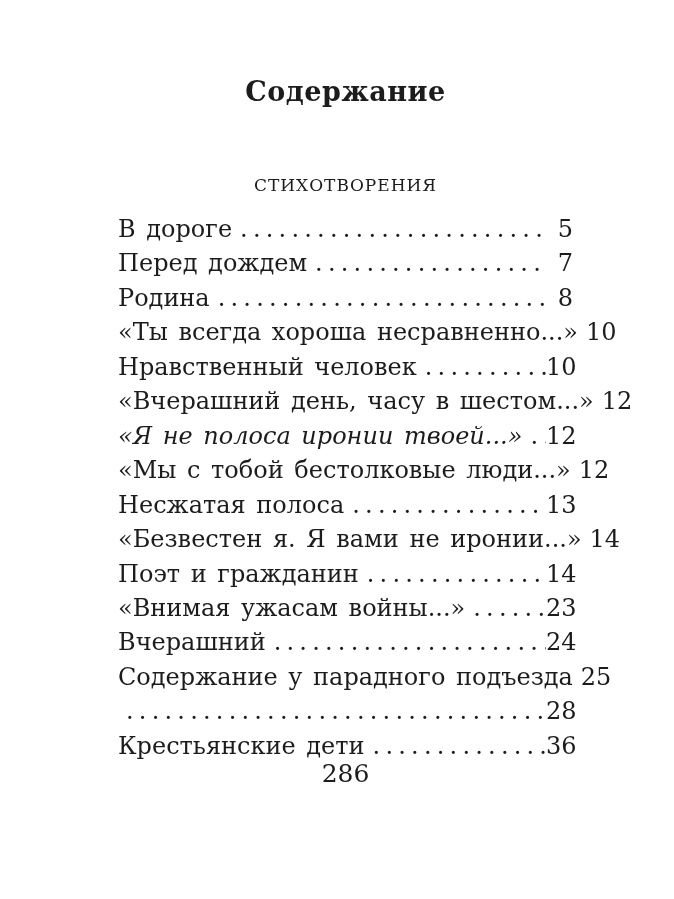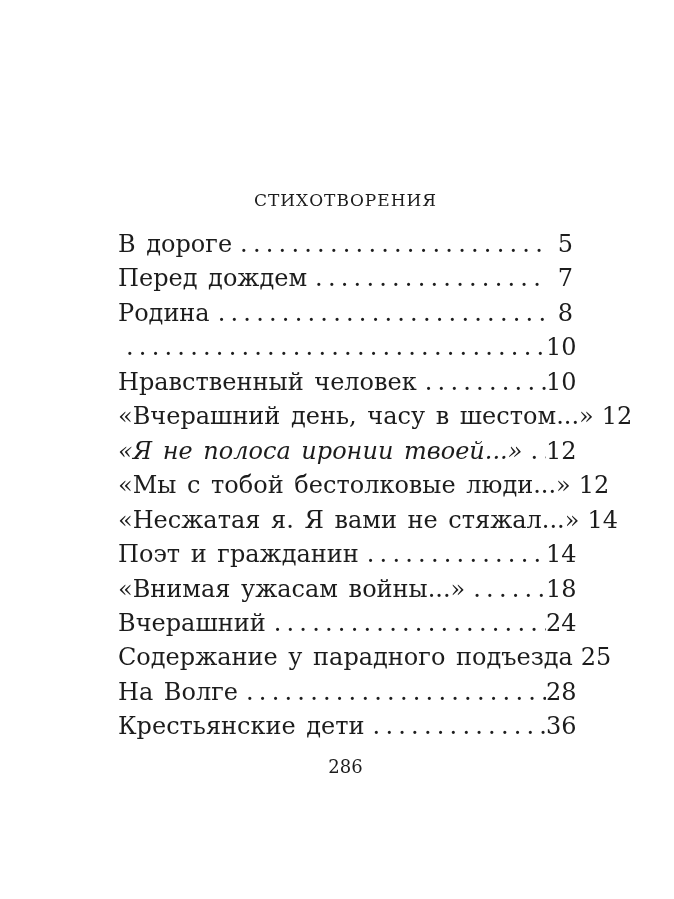--- a/index.html
+++ b/index.html
@@ -16,21 +16,21 @@
   }
   .title {
     margin: 0;
     text-align: center;
     font-size: 27px;
     line-height: 31px;
     font-weight: bold;
     letter-spacing: 0.5px;
   }
   .section-heading {
-    margin: 113px 0 0 0;
+    margin: 67px 0 0 0;
     text-align: center;
     font-size: 17px;
     line-height: 22px;
     font-weight: normal;
     letter-spacing: 1px;
   }
   .toc { margin-top: 16px; }
   .toc-row {
     display: flex;
     align-items: baseline;
@@ -52,30 +52,31 @@
   .leader::after {
     content: ".........................................................................................";
   }
   .pagenum {
     flex: 0 0 auto;
     width: 27px;
     text-align: right;
     white-space: nowrap;
   }
   .folio {
-    margin-top: 12px;
+    margin-top: 0;
     text-align: center;
-    font-size: 18px;
+    font-size: 25px;
     line-height: 22px;
   }
 </style>
 </head>
 <body>
 
 <div class="page">
+  <h1 class="title">Содержание</h1>
   <h2 class="section-heading">СТИХОТВОРЕНИЯ</h2>
   <div class="toc" id="toc">
   <div class="toc-row">
     <span class="label">В дороге</span>
     <span class="leader"></span>
     <span class="pagenum">5</span>
   </div>
 
   <div class="toc-row">
     <span class="label">Перед дождем</span>
@@ -83,20 +84,21 @@
     <span class="pagenum">7</span>
   </div>
 
   <div class="toc-row">
     <span class="label">Родина</span>
     <span class="leader"></span>
     <span class="pagenum">8</span>
   </div>
 
   <div class="toc-row">
+    <span class="label">«Ты всегда хороша несравненно...»</span>
     <span class="leader"></span>
     <span class="pagenum">10</span>
   </div>
 
   <div class="toc-row">
     <span class="label">Нравственный человек</span>
     <span class="leader"></span>
     <span class="pagenum">10</span>
   </div>
 
@@ -111,53 +113,57 @@
     <span class="leader"></span>
     <span class="pagenum">12</span>
   </div>
 
   <div class="toc-row">
     <span class="label">«Мы с тобой бестолковые люди...»</span>
     <span class="leader"></span>
     <span class="pagenum">12</span>
   </div>
 
+  <div class="toc-row">
+    <span class="label">Несжатая полоса</span>
+    <span class="leader"></span>
+    <span class="pagenum">13</span>
+  </div>
 
   <div class="toc-row">
-    <span class="label">«Несжатая я. Я вами не стяжал...»</span>
+    <span class="label">«Безвестен я. Я вами не иронии...»</span>
     <span class="leader"></span>
     <span class="pagenum">14</span>
   </div>
 
   <div class="toc-row">
     <span class="label">Поэт и гражданин</span>
     <span class="leader"></span>
     <span class="pagenum">14</span>
   </div>
 
   <div class="toc-row">
     <span class="label">«Внимая ужасам войны...»</span>
     <span class="leader"></span>
-    <span class="pagenum">18</span>
+    <span class="pagenum">23</span>
   </div>
 
   <div class="toc-row">
     <span class="label">Вчерашний</span>
     <span class="leader"></span>
     <span class="pagenum">24</span>
   </div>
 
   <div class="toc-row">
     <span class="label">Содержание у парадного подъезда</span>
     <span class="leader"></span>
     <span class="pagenum">25</span>
   </div>
 
   <div class="toc-row">
-    <span class="label">На Волге</span>
     <span class="leader"></span>
     <span class="pagenum">28</span>
   </div>
 
   <div class="toc-row">
     <span class="label">Крестьянские дети</span>
     <span class="leader"></span>
     <span class="pagenum">36</span>
   </div>
 </div>

